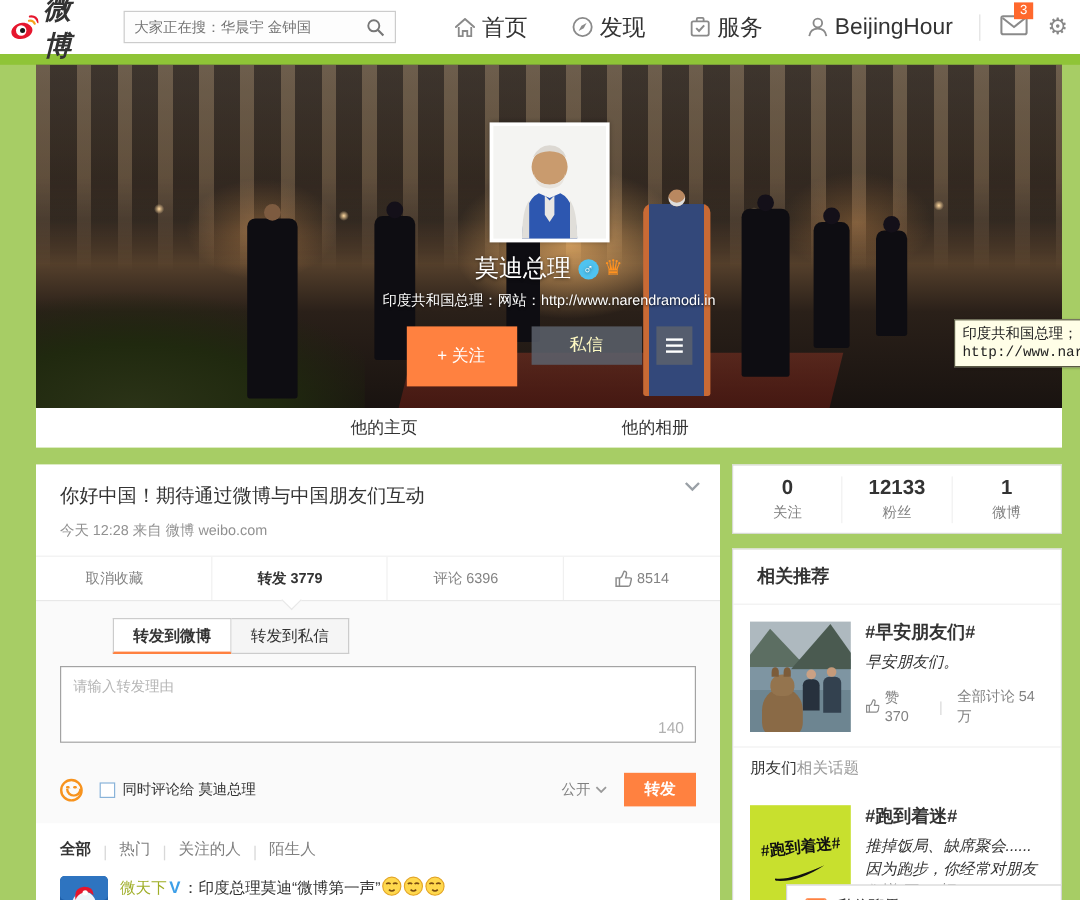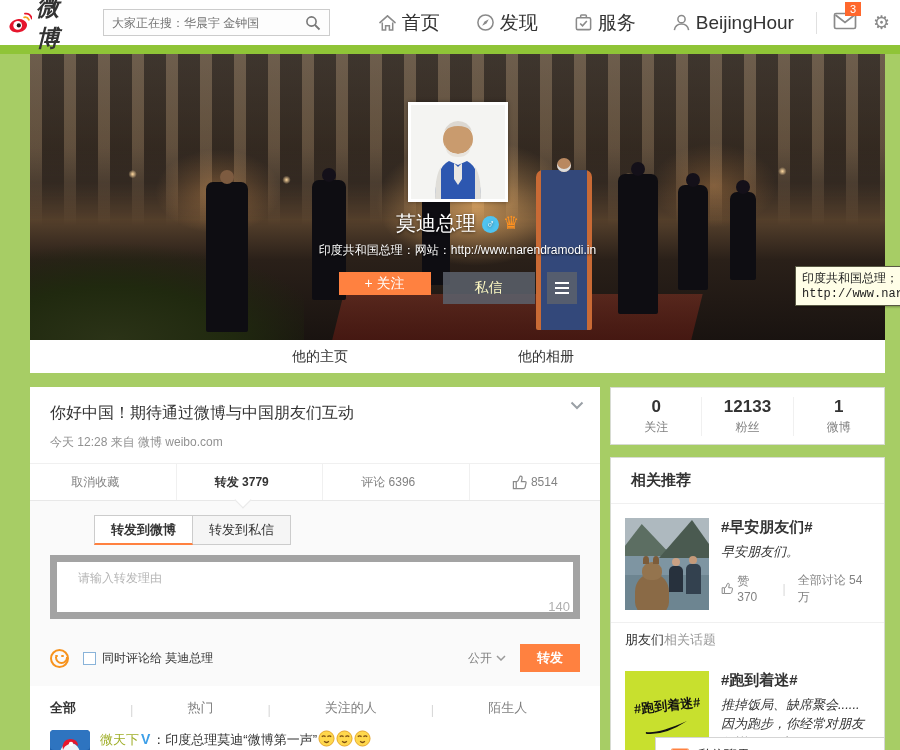--- a/index.html
+++ b/index.html
@@ -58,21 +58,21 @@
   .person-modi { background:linear-gradient(90deg,#c96a35 0 5px,#33487a 5px calc(100% - 5px),#c96a35 calc(100% - 5px)); }
   .person-modi::before { background:#b98860; box-shadow:0 -3px 0 0 #ddd inset; }
   
   .avatar { position:absolute; left:50%; top:48px; transform:translateX(-50%); width:100px; height:100px; background:#fff; padding:3px; box-shadow:0 0 4px rgba(0,0,0,.4); }
   .avatar svg { display:block; }
   .profile-name-row { position:absolute; top:156px; left:0; right:0; text-align:center; color:#fff; font-size:20px; text-shadow:0 1px 3px rgba(0,0,0,.7); }
   .gender-badge { display:inline-block; width:17px; height:17px; border-radius:50%; background:#4fc3f0; color:#fff; font-size:12px; line-height:17px; text-align:center; vertical-align:2px; margin-left:6px; }
   .vip-badge { color:#ff9220; font-size:18px; vertical-align:1px; margin-left:4px; text-shadow:none; }
   .profile-bio { position:absolute; top:188px; left:0; right:0; text-align:center; color:#fff; font-size:12px; text-shadow:0 1px 2px rgba(0,0,0,.8); }
   .profile-actions { position:absolute; top:218px; left:0; right:0; display:flex; justify-content:center; gap:12px; }
-  .btn-follow { width:92px; height:23px; background:#ff8140; color:#fff; font-size:14px; border:none; cursor:pointer; font-family:inherit; }
+  .btn-follow { width:92px; height:50px; background:#ff8140; color:#fff; font-size:14px; border:none; cursor:pointer; font-family:inherit; }
   .btn-dm { width:92px; height:32px; background:rgba(92,98,108,.85); color:#fef9c3; font-size:14px; border:none; cursor:pointer; font-family:inherit; }
   .btn-menu { width:30px; height:32px; background:rgba(92,98,108,.85); border:none; cursor:pointer; display:flex; flex-direction:column; justify-content:center; align-items:center; gap:3px; }
   .btn-menu i { display:block; width:14px; height:2px; background:#fff; }
   
   .profile-tabs { height:33px; background:#fff; position:relative; }
   .profile-tab { position:absolute; top:0; line-height:33px; font-size:14px; color:#333; cursor:pointer; }
   .profile-tab.t0 { left:262px; }
   .profile-tab.t1 { left:488px; }
   
   .columns { display:flex; gap:10px; margin-top:14px; align-items:flex-start; }
@@ -90,34 +90,34 @@
   .action-cell.active { color:#333; font-weight:bold; }
   .action-cell svg { display:block; }
   
   .repost-panel { background:#fafafa; border-top:1px solid #e8e8e8; position:relative; padding:14px 20px 14px; }
   .notch { position:absolute; top:-7px; left:207px; width:12px; height:12px; background:#fff; transform:rotate(45deg); border-right:1px solid #e8e8e8; border-bottom:1px solid #e8e8e8; }
   .repost-tabs { display:flex;margin-left:44px; }
   .repost-tab { height:30px; line-height:28px; padding:0 16px; font-size:13px; border:1px solid #ccc; background:#f5f5f5; color:#333; cursor:pointer; }
   .repost-tab.active { background:#fff; font-weight:bold; border-bottom:2px solid #ff8140; }
   .repost-tab + .repost-tab { border-left:none; }
   .textarea-wrap { position:relative; margin-top:10px; }
-  .textarea-wrap textarea { width:100%; height:64px; border:7px solid #a3a3a3; background:#fff; resize:none; padding:8px 21px; font-size:12px; font-family:inherit; color:#333; outline:none; }
+  .textarea-wrap textarea { width:100%; height:64px; border:1px solid #a3a3a3; background:#fff; resize:none; padding:8px 10px; font-size:12px; font-family:inherit; color:#333; outline:none; }
   .textarea-wrap textarea::placeholder { color:#b5b5b5; }
   .char-count { position:absolute; right:10px; bottom:8px; color:#b0b0b0; font-size:13px; }
   .repost-foot { display:flex; align-items:center; margin-top:22px; }
   .smiley { width:19px; height:19px; border-radius:50%; border:2px solid #f7931e; position:relative; cursor:pointer; flex:none; }
   .smiley::before { content:""; position:absolute; left:3px; top:4px; width:2.5px; height:2.5px; border-radius:50%; background:#f7931e; box-shadow:6px 0 0 #f7931e; }
   .smiley::after { content:""; position:absolute; left:3px; top:6px; width:9px; height:5px; border:2px solid #f7931e; border-top:none; border-radius:0 0 8px 8px; }
   .cb-row { display:flex; align-items:center; gap:6px; margin-left:14px; font-size:12px; color:#333; }
   .cb { width:13px; height:13px; border:1px solid #89b3d9; background:#fff; cursor:pointer; flex:none; }
   .repost-foot .spacer { flex:1; }
   .visibility { color:#808080; font-size:12px; display:flex; align-items:center; gap:4px; cursor:pointer; }
   .btn-repost { margin-left:14px; width:60px; height:28px; background:#ff8140; border:none; color:#fff; font-size:13px; font-weight:bold; cursor:pointer; font-family:inherit; }
   
-  .comment-tabs { display:flex; align-items:flex-end; padding:13px 20px 11px; font-size:13px;gap:44px; }
+  .comment-tabs { display:flex; align-items:flex-end; padding:13px 20px 11px; font-size:13px; }
   .comment-tab { color:#808080; cursor:pointer; }
   .comment-tab.active { color:#333; font-weight:bold; }
   .ct-sep { color:#d8d8d8; margin:0 10px; }
   .comment-item { padding:2px 20px 14px; display:flex; gap:10px; border-bottom:1px solid #f2f2f2; }
   .c-avatar { width:40px; height:40px; flex:none; cursor:pointer; }
   .c-body { flex:1; }
   .c-line { font-size:13px; color:#333; }
   .c-user { color:#9fae28; cursor:pointer; }
   .c-v { color:#3d9fe8; font-weight:bold; font-size:14px; margin:0 2px; }
   .emoji-worship { display:inline-block; vertical-align:-3px; margin-left:1px; }

